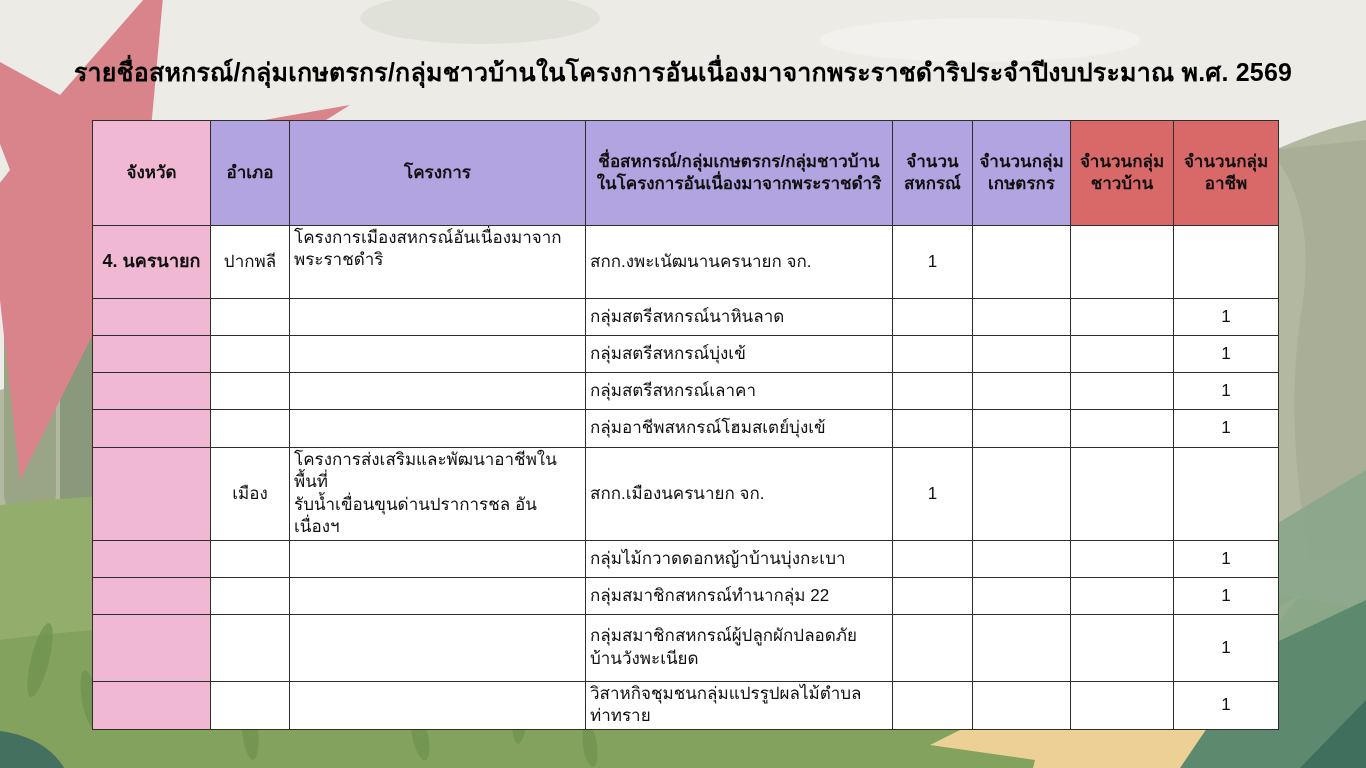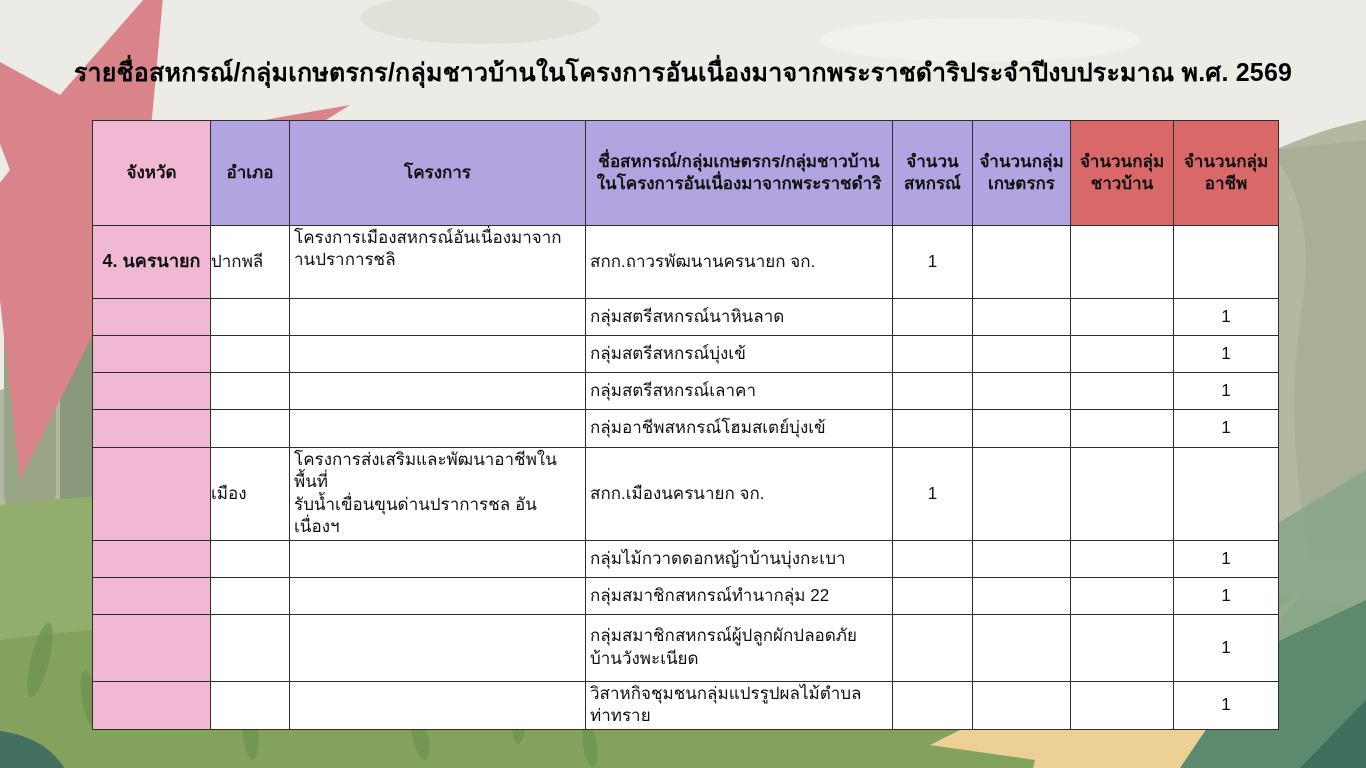--- a/index.html
+++ b/index.html
@@ -44,21 +44,21 @@
     white-space: pre-line;
     line-height: 1.3;
     padding: 2px 4px;
   }
   th.hdr-pink   { background: #f1b8d3; }
   th.hdr-purple { background: #b2a3e1; }
   th.hdr-red    { background: #d96868; }
 
   td { background: #ffffff; vertical-align: middle; line-height: 1.32; }
   td.col-province { background: #f1b8d3; font-weight: 700; text-align: center; font-size: 18px; }
-  td.col-district { text-align: left; }
+  td.col-district { text-align: center; }
   td.col-project  { text-align: left; vertical-align: top; padding: 1px 4px; white-space: pre-line; }
   td.col-group_name { text-align: left; padding: 1px 4px; white-space: pre-line; }
   td.col-coop_count, td.col-farmer_group_count,
   td.col-villager_group_count, td.col-occupation_group_count { text-align: center; font-size: 17px; }
 
   col.c-province { width: 118px; }
   col.c-district { width: 79px; }
   col.c-project  { width: 296px; }
   col.c-group_name { width: 307px; }
   col.c-coop_count { width: 80px; }
@@ -151,22 +151,22 @@
 ชาวบ้าน</th>
             <th class="hdr-red col-occupation_group_count">จำนวนกลุ่ม
 อาชีพ</th>
           </tr>
       </thead>
       <tbody>
           <tr>
             <td class="col-province">4. นครนายก</td>
             <td class="col-district">ปากพลี</td>
             <td class="col-project">โครงการเมืองสหกรณ์อันเนื่องมาจาก
-านปราการชลิ</td>
-            <td class="col-group_name">สกก.ถาวรพัฒนานครนายก จก.</td>
+พระราชดำริ</td>
+            <td class="col-group_name">สกก.งพะเนัฒนานครนายก จก.</td>
             <td class="col-coop_count">1</td>
             <td class="col-farmer_group_count"></td>
             <td class="col-villager_group_count"></td>
             <td class="col-occupation_group_count"></td>
           </tr>
           <tr>
             <td class="col-province"></td>
             <td class="col-district"></td>
             <td class="col-project"></td>
             <td class="col-group_name">กลุ่มสตรีสหกรณ์นาหินลาด</td>

